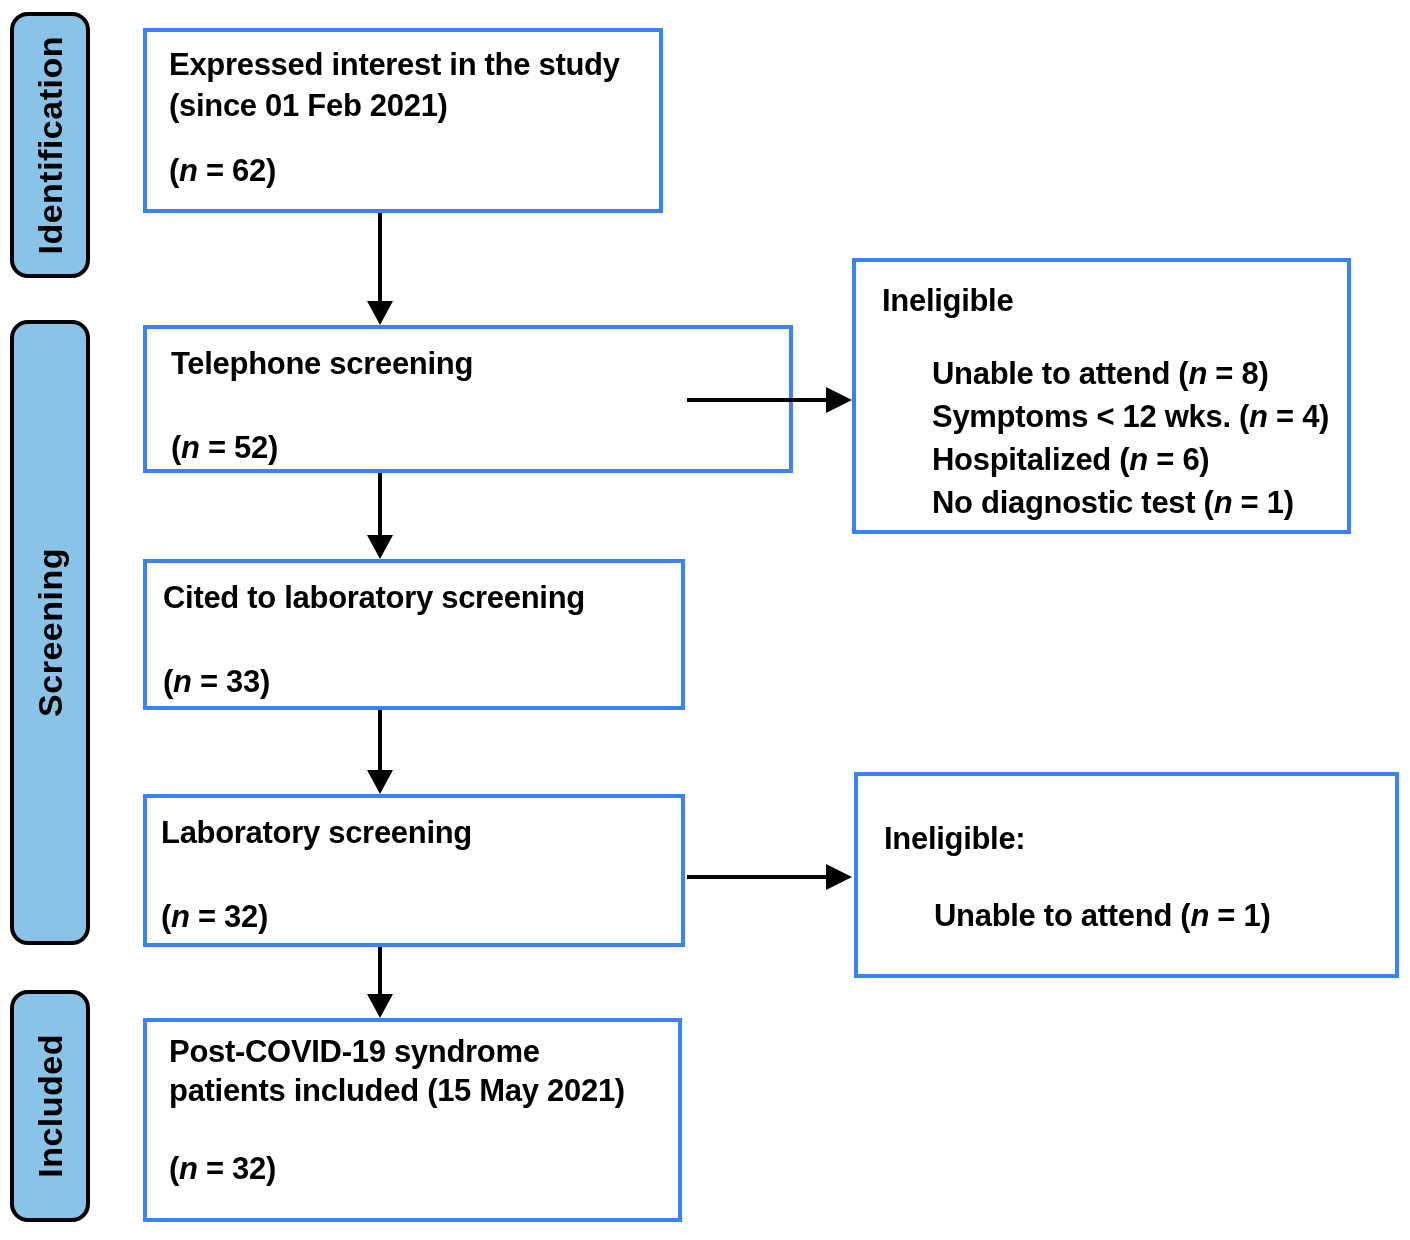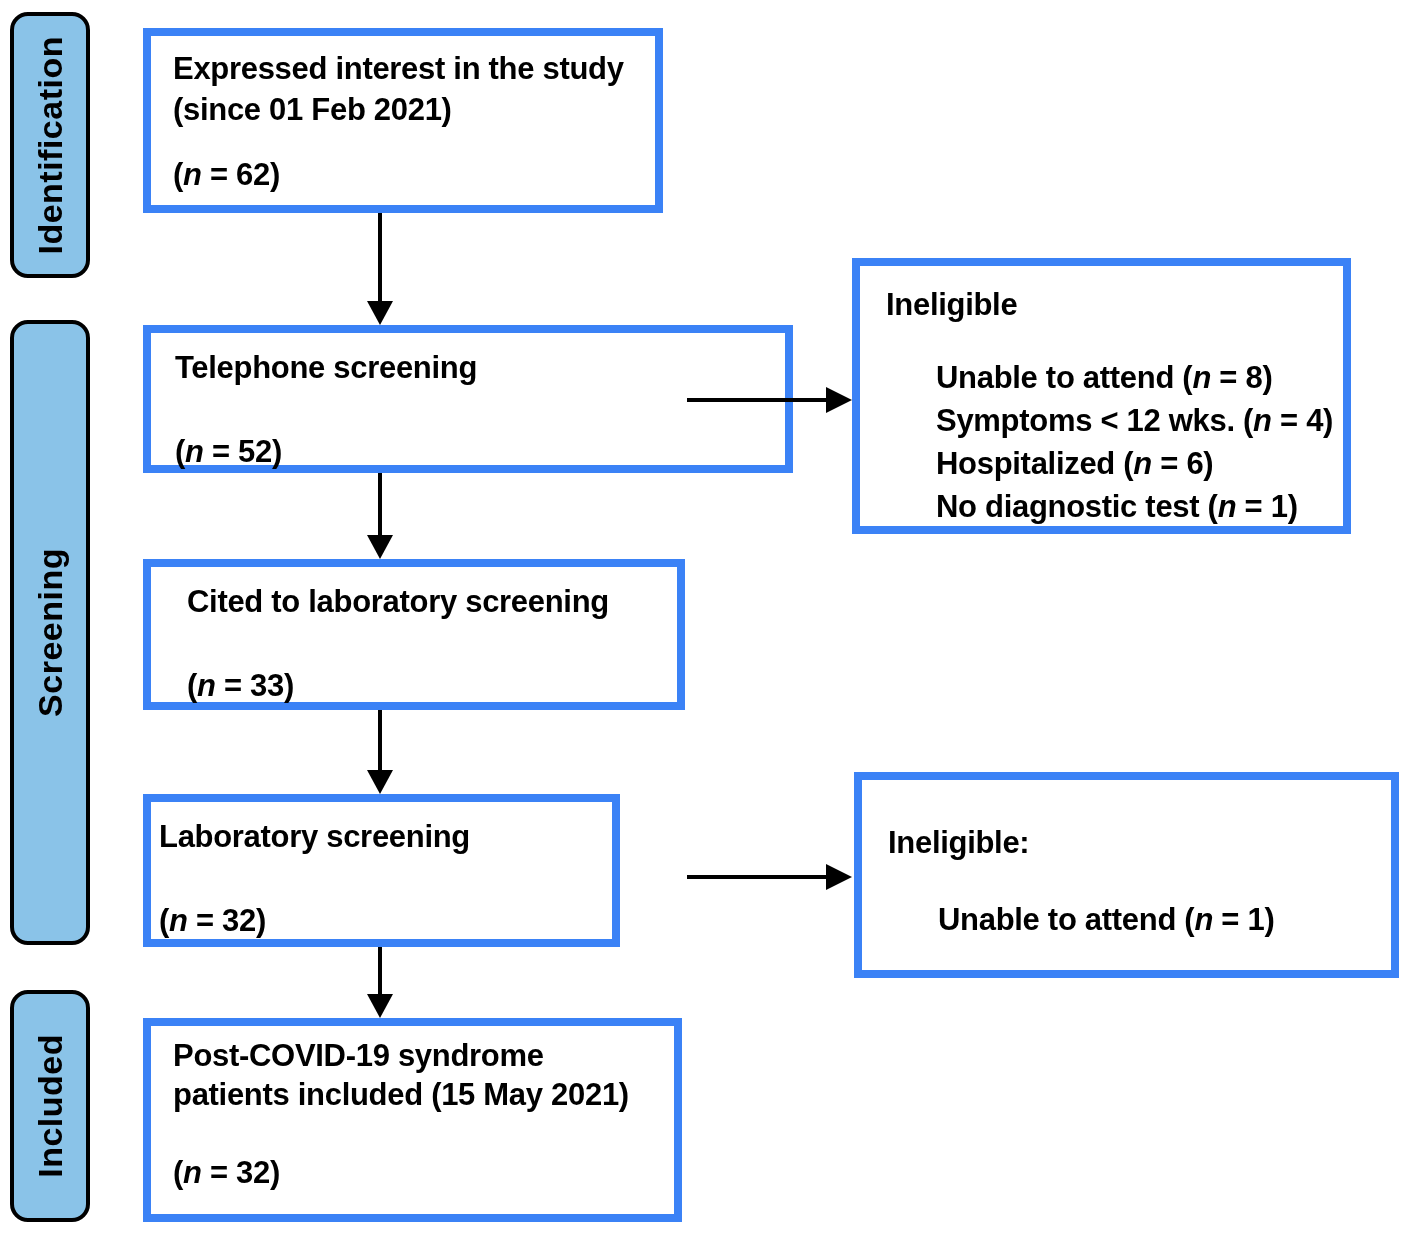--- a/index.html
+++ b/index.html
@@ -30,21 +30,21 @@
     writing-mode: vertical-rl;
     transform: rotate(180deg);
     font-size: 34px;
     letter-spacing: 0.5px;
     white-space: nowrap;
   }
   
   .box {
     position: absolute;
     background: #ffffff;
-    border: 8px solid #3b82f6;
+    border: 4px solid #3b82f6;
     box-sizing: border-box;
     font-size: 31px;
     letter-spacing: -0.3px;
     line-height: 42px;
   }
   .box .line { white-space: nowrap; }
   .nline { margin-top: 42px; white-space: nowrap; }
   .it { font-style: italic; }
   .side-items { margin-top: 30px; padding-left: 50px; }
   .side-items .line { line-height: 43px; }
@@ -93,26 +93,26 @@
     <div class="line">Expressed interest in the study</div>
     <div class="line">(since 01 Feb 2021)</div>
     <div class="nline" style="margin-top:24px;"><span>(</span><span class="it">n</span><span> = 62)</span></div>
   </div>
 
   <div class="box" style="left:143px; top:325px; width:650px; height:148px; padding:14px 24px;">
     <div class="line">Telephone screening</div>
     <div class="nline"><span>(</span><span class="it">n</span><span> = 52)</span></div>
   </div>
 
-  <div class="box" style="left:143px; top:559px; width:542px; height:151px; padding:14px 36px;">
+  <div class="box" style="left:143px; top:559px; width:542px; height:151px; padding:14px 16px;">
     <div class="line">Cited to laboratory screening</div>
     <div class="nline"><span>(</span><span class="it">n</span><span> = 33)</span></div>
   </div>
 
-  <div class="box" style="left:143px; top:794px; width:477px; height:153px; padding:14px 8px;">
+  <div class="box" style="left:143px; top:794px; width:542px; height:153px; padding:14px 14px;">
     <div class="line">Laboratory screening</div>
     <div class="nline"><span>(</span><span class="it">n</span><span> = 32)</span></div>
   </div>
 
   <div class="box" style="left:143px; top:1018px; width:539px; height:204px; padding:10px 22px; line-height:39px;">
     <div class="line">Post-COVID-19 syndrome</div>
     <div class="line">patients included (15 May 2021)</div>
     <div class="nline" style="margin-top:39px;"><span>(</span><span class="it">n</span><span> = 32)</span></div>
   </div>
 

